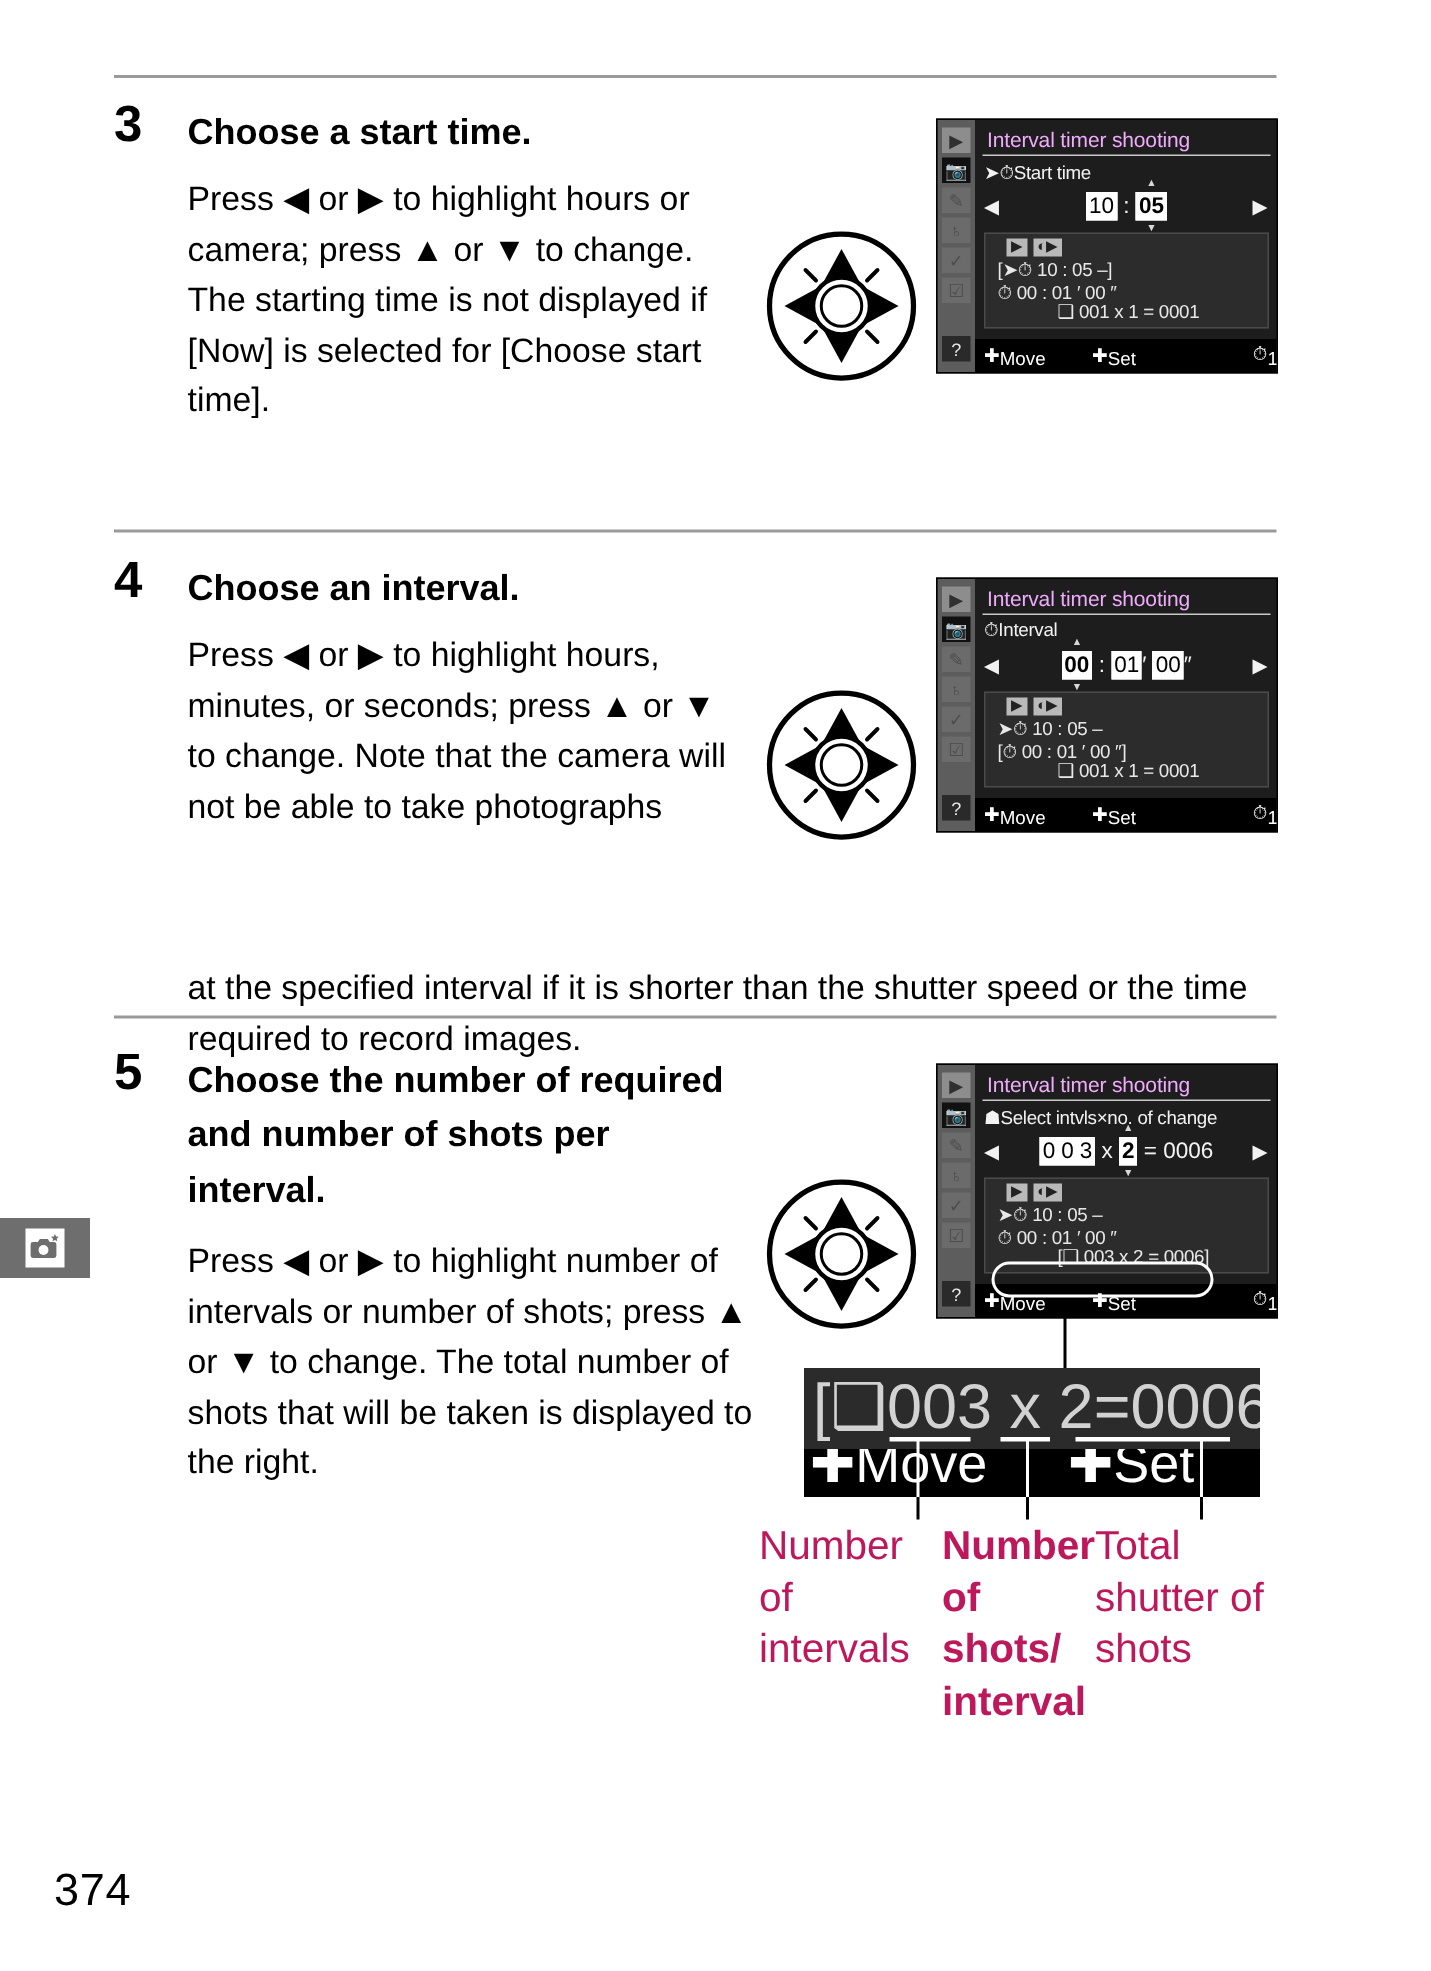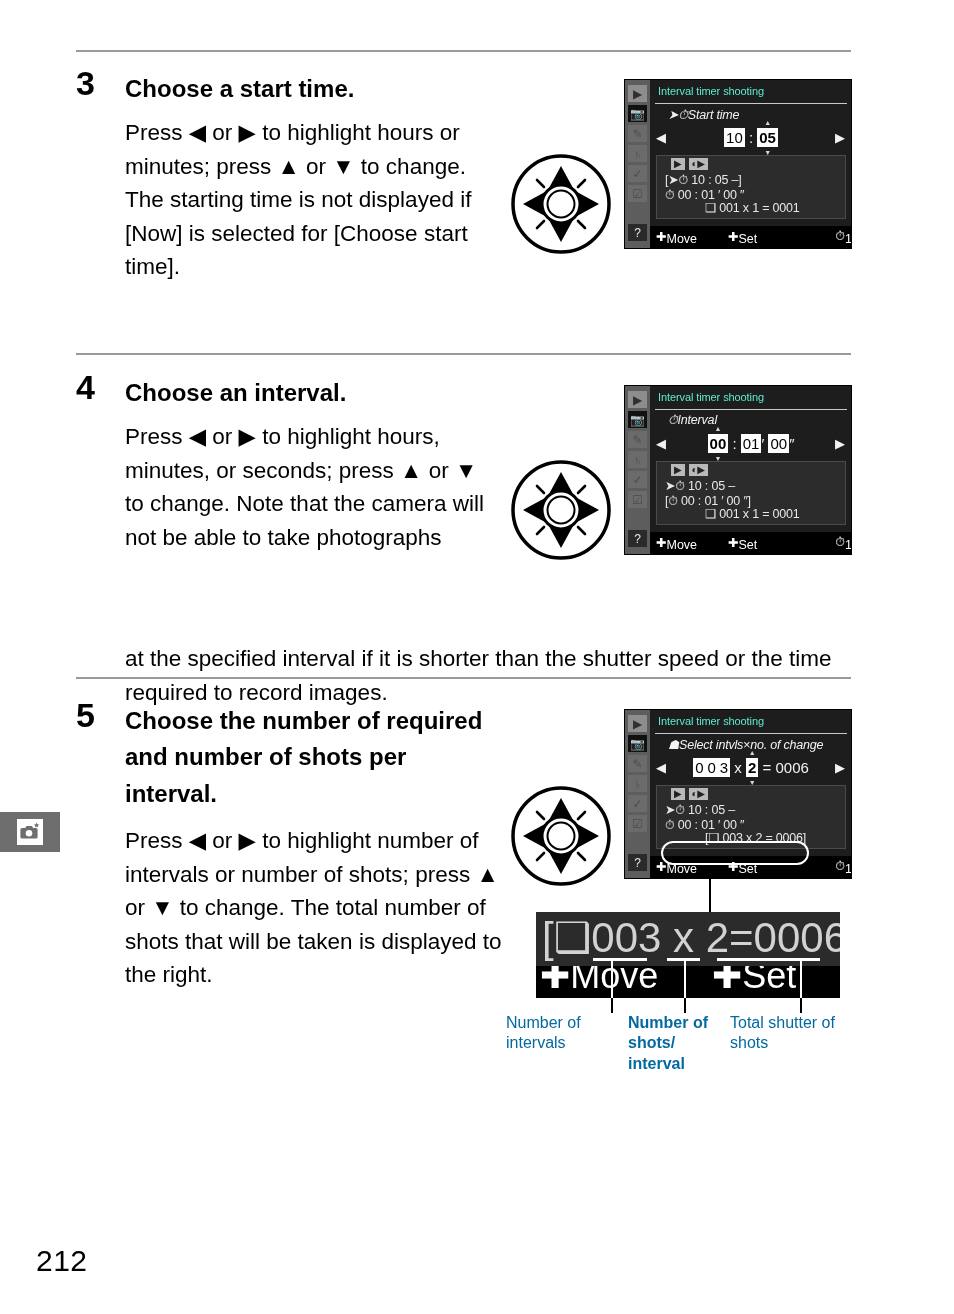--- a/index.html
+++ b/index.html
@@ -140,38 +140,37 @@
     display: flex; align-items: center; justify-content: center;
     line-height: 1;
   }
   .lcd-side .si.sel { background: #111; color: #fff; }
   .lcd-side .si.dim { background: #6b6b6b; color: #4d4d4d; }
   .lcd-side .si.help { background: #2a2a2a; color: #e8e8e8; }
 
   .lcd-title {
     position: absolute;
     left: 33px; top: 5px;
-    font-size: 11px;
+    font-size: 14px;
     letter-spacing: -0.1px;
-    color: #5eead4;
+    color: #f0abfc;
     white-space: nowrap;
   }
   .lcd-title-rule {
     position: absolute;
     left: 30px; top: 23px;
     width: 192px; height: 1px;
     background: #c9c9c9;
   }
   .lcd-sub {
     position: absolute;
-    left: 43px; top: 27px;
+    left: 31px; top: 27px;
     font-size: 12.5px;
     letter-spacing: -0.2px;
     white-space: nowrap;
-    font-style: italic;
   }
 
   .lcd-valrow {
     position: absolute;
     left: 30px; top: 46px;
     width: 192px; height: 26px;
   }
   .lcd-valrow .lcaret, .lcd-valrow .rcaret {
     position: absolute; top: 5px;
     font-size: 13px; line-height: 1;
@@ -309,23 +308,23 @@
     background: #000000;
   }
   .leader-white {
     position: absolute;
     width: 2px;
     background: #ffffff;
   }
 
   .callout-label {
     position: absolute;
-    font-size: 16px;
+    font-size: 27px;
     line-height: 1.28;
-    color: #0369a1;
+    color: #be185d;
   }
   #cl-1 { left: 506px; top: 1013px; width: 112px; }
   #cl-2 { left: 628px; top: 1013px; width: 100px; font-weight: bold; }
   #cl-3 { left: 730px; top: 1013px; width: 120px; }
 
   
   #leader-top { left: 709px; top: 867px; height: 45px; }
 </style>
 </head>
 <body>
@@ -340,21 +339,21 @@
       <path d="M3 6 h3.2 l1.4 -2 h5.2 l1.4 2 H17 a1.6 1.6 0 0 1 1.6 1.6 v7.4 A1.6 1.6 0 0 1 17 16.6 H3 A1.6 1.6 0 0 1 1.4 15 V7.6 A1.6 1.6 0 0 1 3 6 Z" fill="#6e6e6e"></path>
       <circle cx="10" cy="11.3" r="3.3" fill="#ffffff"></circle>
       <path d="M17.6 0.6 l0.75 1.7 1.85 0.2 -1.38 1.25 0.38 1.82 -1.6 -0.95 -1.6 0.95 0.38 -1.82 -1.38 -1.25 1.85 -0.2 Z" fill="#6e6e6e"></path>
     </svg>
   </span>
 </div>
 
 <div class="step" id="step3">
   <div class="step-num">3</div>
   <div class="step-title">Choose a start time.</div>
-  <div class="step-body">Press ◀ or ▶ to highlight hours or minutes; press ▲ or ▼ to change.  The starting time is not displayed if [Now] is selected for [Choose start time].</div>
+  <div class="step-body">Press ◀ or ▶ to highlight hours or camera; press ▲ or ▼ to change.  The starting time is not displayed if [Now] is selected for [Choose start time].</div>
 </div>
 
 <div class="dpad" id="dpad3">
   <svg viewBox="0 0 104 104" width="104" height="104" aria-hidden="true">
     <circle cx="52" cy="52" r="48" fill="#fff" stroke="#000" stroke-width="3.5"></circle>
     <polygon points="52,14 64,36 40,36" fill="#000"></polygon>
     <polygon points="52,90 64,68 40,68" fill="#000"></polygon>
     <polygon points="14,52 36,40 36,64" fill="#000"></polygon>
     <polygon points="90,52 68,40 68,64" fill="#000"></polygon>
     <circle cx="52" cy="52" r="19" fill="#fff" stroke="#000" stroke-width="3"></circle>
@@ -535,13 +534,13 @@
 <div class="leader" style="left:611px; top:998px; height:15px;"></div>
 <div class="leader-white" style="left:684px; top:958px; height:40px;"></div>
 <div class="leader" style="left:684px; top:998px; height:15px;"></div>
 <div class="leader-white" style="left:800px; top:958px; height:40px;"></div>
 <div class="leader" style="left:800px; top:998px; height:15px;"></div>
 
 <div class="callout-label" id="cl-1">Number of intervals</div>
 <div class="callout-label" id="cl-2">Number of shots/ interval</div>
 <div class="callout-label" id="cl-3">Total shutter of shots</div>
 
-<div class="page-number">212</div>
+<div class="page-number">374</div>
 
 </body></html>

